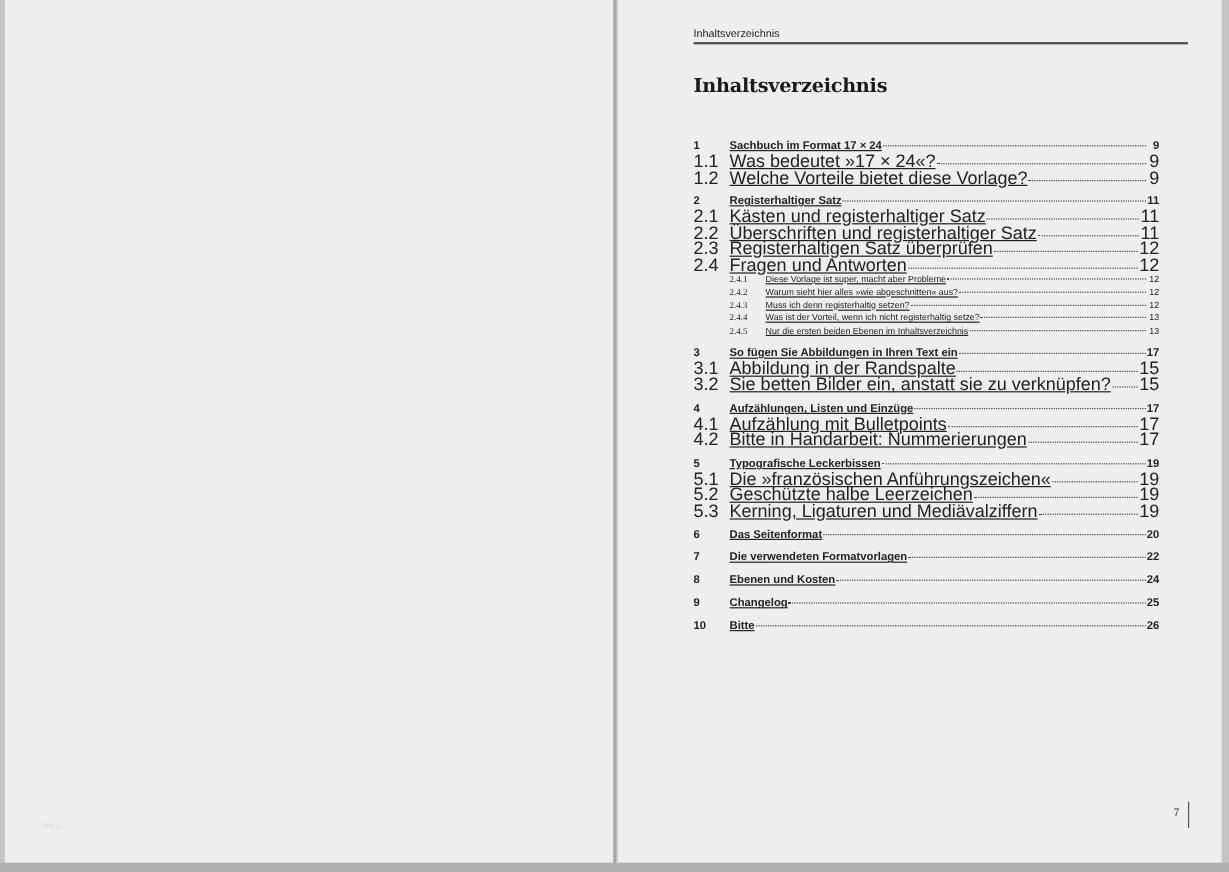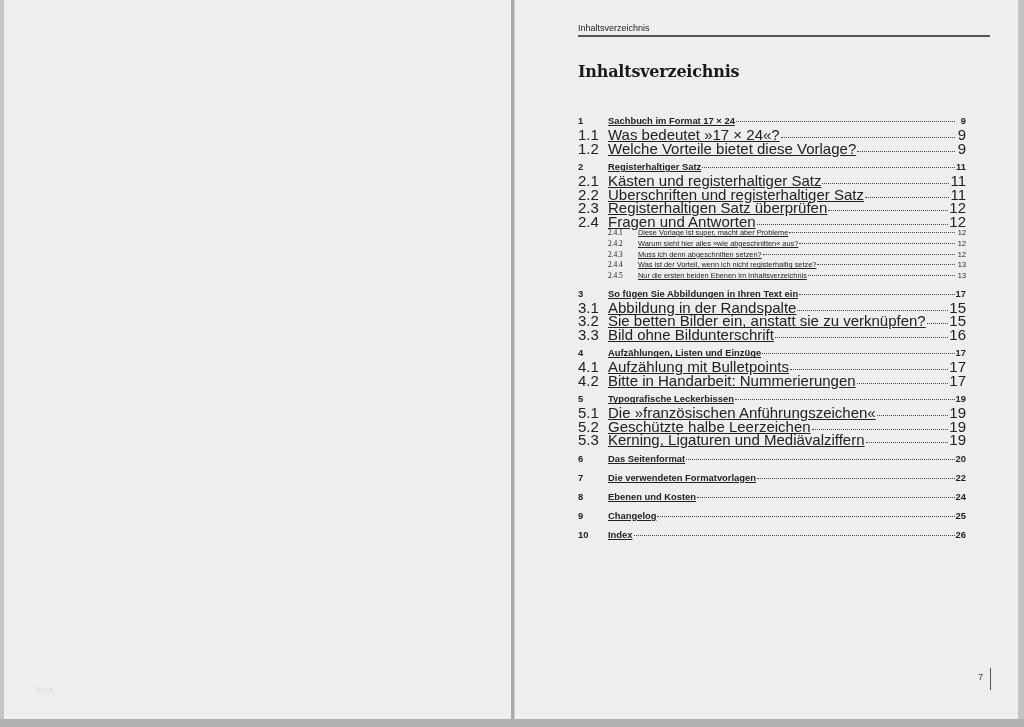--- a/index.html
+++ b/index.html
@@ -149,21 +149,21 @@
         <span class="toc-page">12</span>
       </div>
       <div class="toc-row lvl3">
         <span class="toc-num">2.4.2</span>
         <span class="toc-label">Warum sieht hier alles »wie abgeschnitten« aus?</span>
         <span class="toc-dots"></span>
         <span class="toc-page">12</span>
       </div>
       <div class="toc-row lvl3">
         <span class="toc-num">2.4.3</span>
-        <span class="toc-label">Muss ich denn abgeschnitten setzen?</span>
+        <span class="toc-label">Muss ich denn registerhaltig setzen?</span>
         <span class="toc-dots"></span>
         <span class="toc-page">12</span>
       </div>
       <div class="toc-row lvl3">
         <span class="toc-num">2.4.4</span>
         <span class="toc-label">Was ist der Vorteil, wenn ich nicht registerhaltig setze?</span>
         <span class="toc-dots"></span>
         <span class="toc-page">13</span>
       </div>
       <div class="toc-row lvl3">
@@ -185,26 +185,20 @@
         <span class="toc-label">Abbildung in der Randspalte</span>
         <span class="toc-dots"></span>
         <span class="toc-page">15</span>
       </div>
       <div class="toc-row lvl2">
         <span class="toc-num">3.2</span>
         <span class="toc-label">Sie betten Bilder ein, anstatt sie zu verknüpfen?</span>
         <span class="toc-dots"></span>
         <span class="toc-page">15</span>
       </div>
-      <div class="toc-row lvl2">
-        <span class="toc-num">3.3</span>
-        <span class="toc-label">Bild ohne Bildunterschrift</span>
-        <span class="toc-dots"></span>
-        <span class="toc-page">16</span>
-      </div>
     </div>
     <div class="toc-group">
       <div class="toc-row lvl1">
         <span class="toc-num">4</span>
         <span class="toc-label">Aufzählungen, Listen und Einzüge</span>
         <span class="toc-dots"></span>
         <span class="toc-page">17</span>
       </div>
       <div class="toc-row lvl2">
         <span class="toc-num">4.1</span>
@@ -273,21 +267,21 @@
       <div class="toc-row lvl1">
         <span class="toc-num">9</span>
         <span class="toc-label">Changelog</span>
         <span class="toc-dots"></span>
         <span class="toc-page">25</span>
       </div>
     </div>
     <div class="toc-group">
       <div class="toc-row lvl1">
         <span class="toc-num">10</span>
-        <span class="toc-label">Index</span>
+        <span class="toc-label">Bitte</span>
         <span class="toc-dots"></span>
         <span class="toc-page">26</span>
       </div>
     </div>
   </div>
 
 <div class="page-number-area">7</div>
 <div class="page-number-bar"></div>
 
 </body></html>

